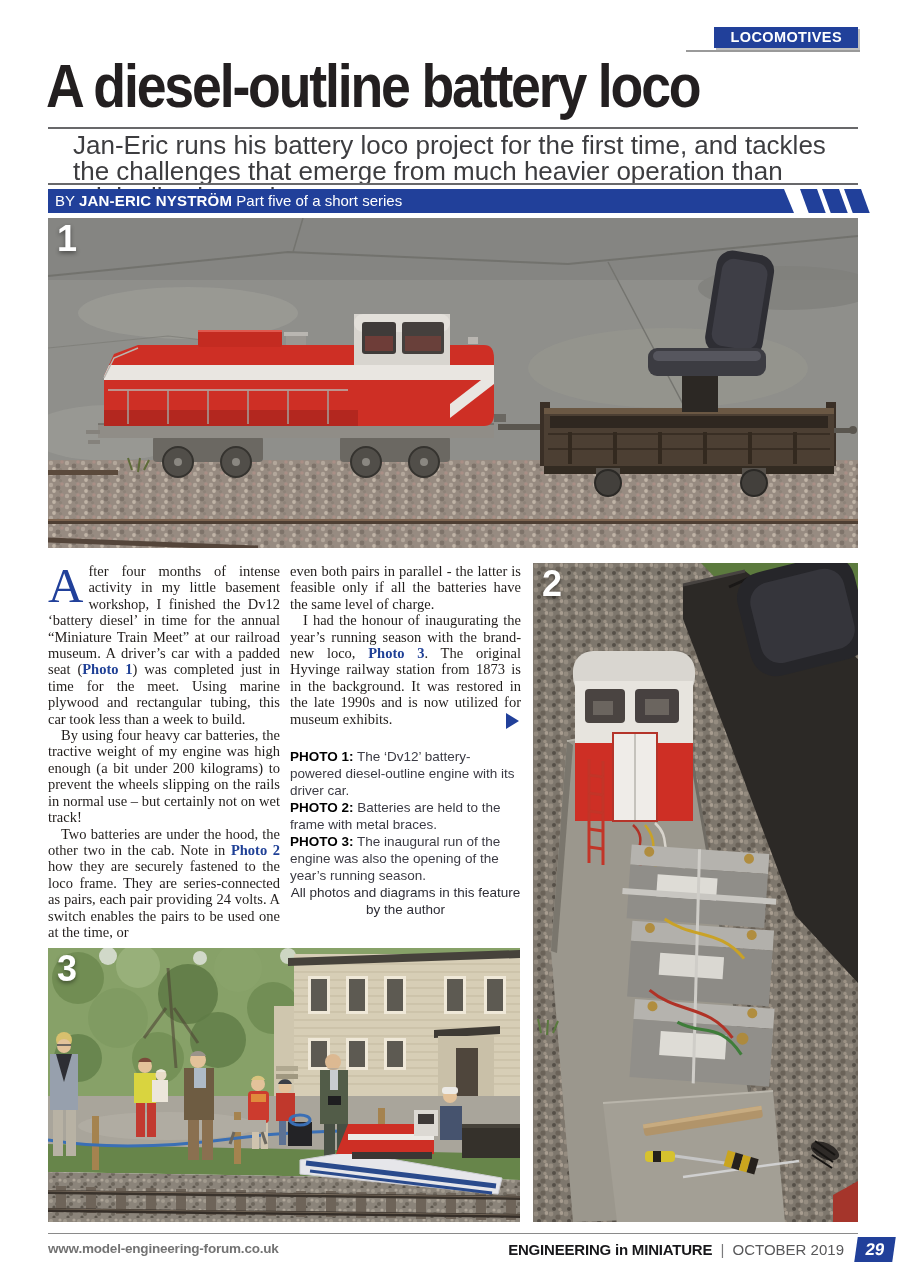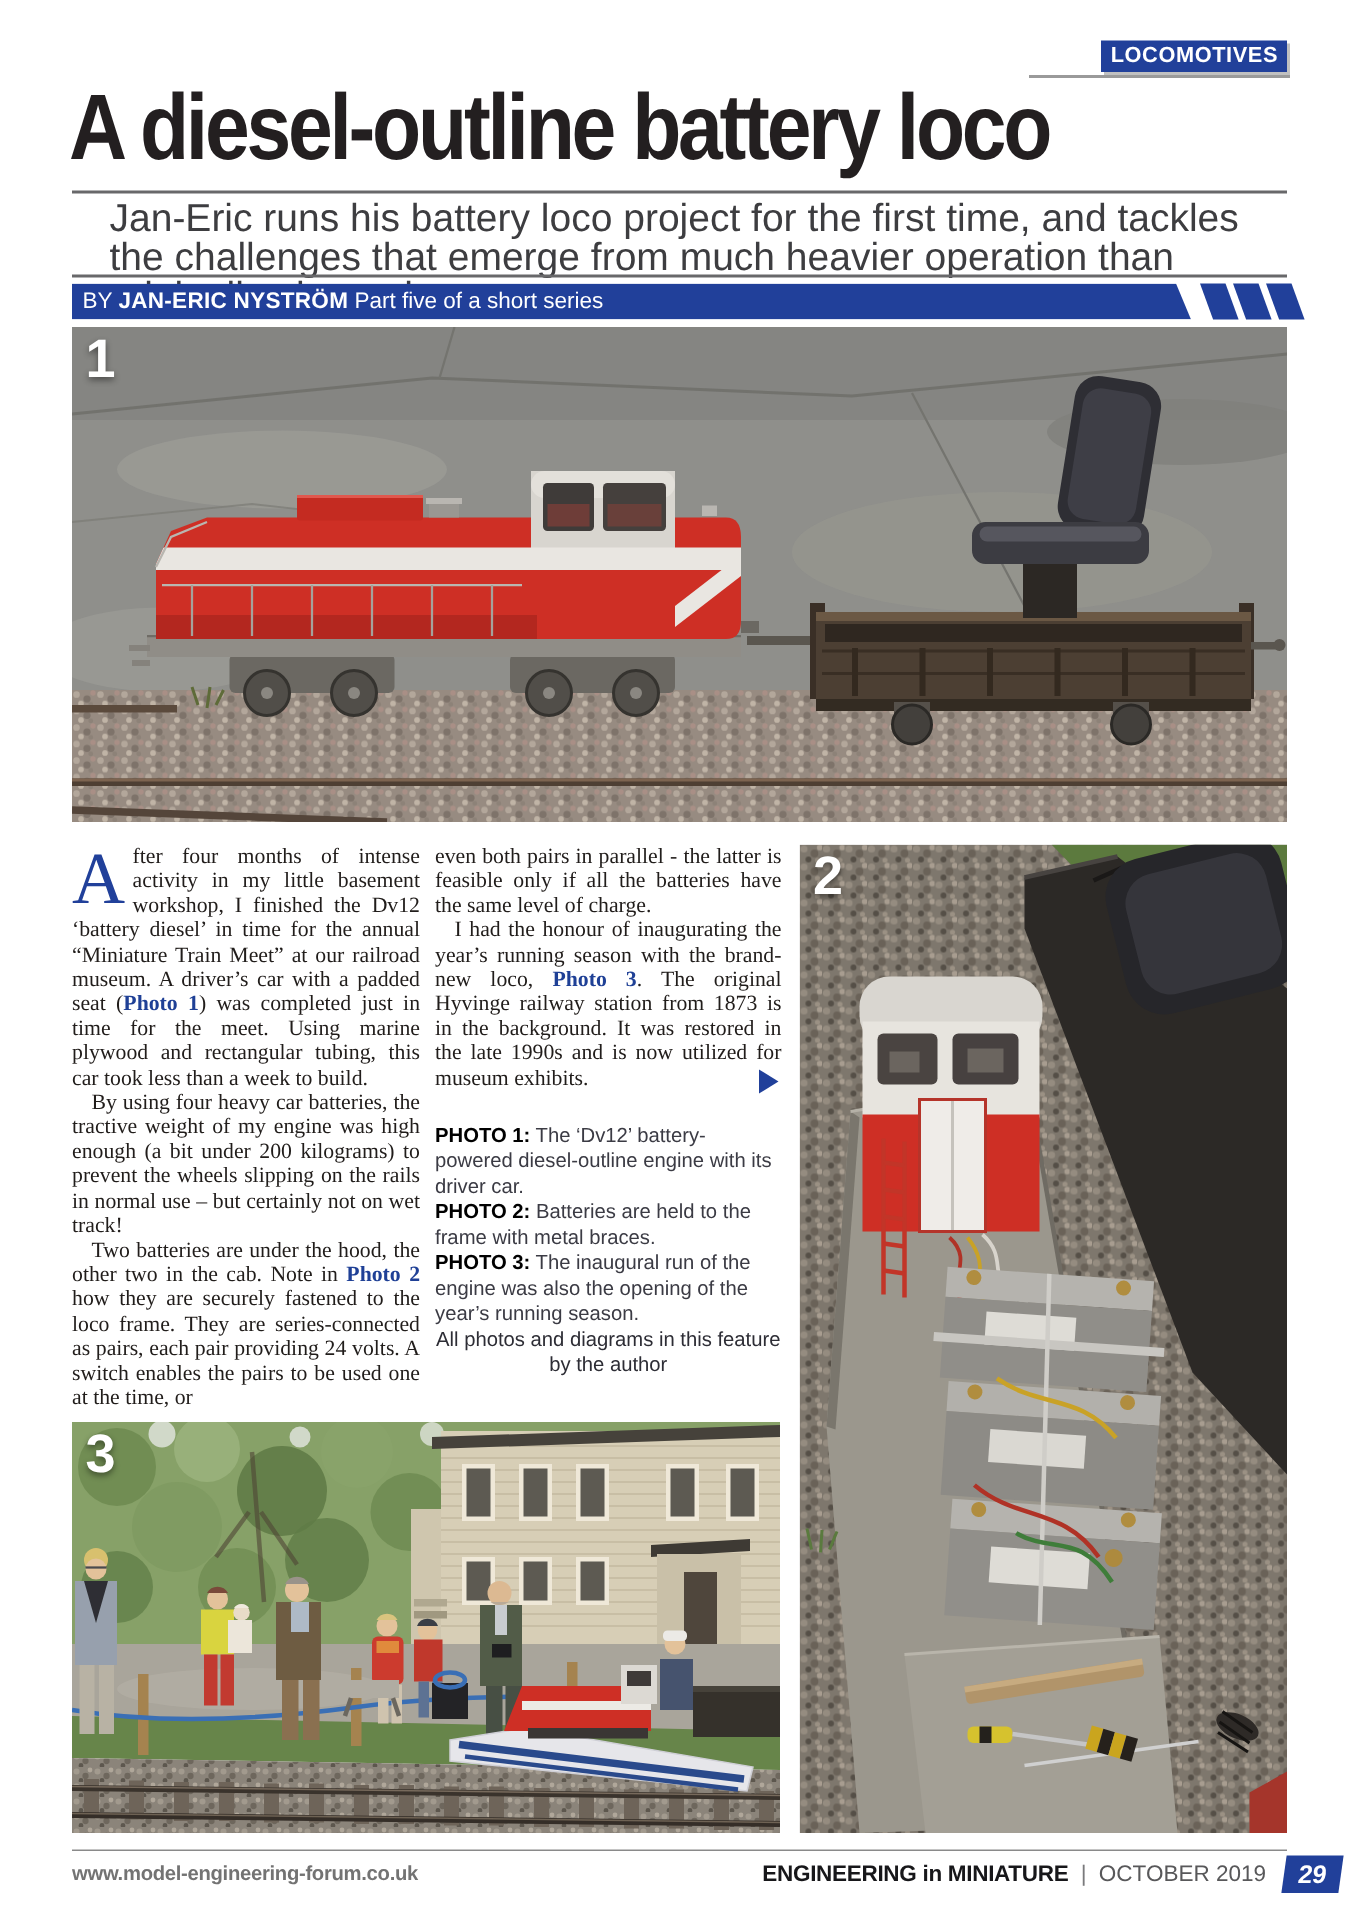--- a/index.html
+++ b/index.html
@@ -2,21 +2,21 @@
 <html><head>
 <meta charset="utf-8">
 <style>
   html,body{margin:0;padding:0;}
   body{width:906px;height:1280px;position:relative;background:#ffffff;overflow:hidden;
        font-family:"Liberation Sans", sans-serif;}
   .abs{position:absolute;}
 
   
   .section-badge{top:27px;right:48px;background:#21409a;color:#fff;font-weight:bold;
-    font-size:14.5px;line-height:21px;padding:0 6px;letter-spacing:.4px;
+    font-size:14.5px;line-height:21px;padding:0 16px;letter-spacing:.4px;
     box-shadow:2px 2px 0 rgba(130,130,130,.5);}
   .section-rule{top:50px;left:686px;width:174px;height:2px;background:#9a9a9a;}
   .headline{top:50px;left:46px;width:935px;font-size:62px;font-weight:bold;color:#231f20;
     letter-spacing:-2.5px;transform:scaleX(.865);transform-origin:0 0;white-space:nowrap;}
   .rule{left:48px;width:810px;height:2px;background:#68686a;}
   .rule-top{top:127px;} .rule-mid{top:183px;}
   .standfirst{top:132px;left:73px;width:760px;font-size:26px;
     line-height:26px;color:#3d3d40;}
 
   

